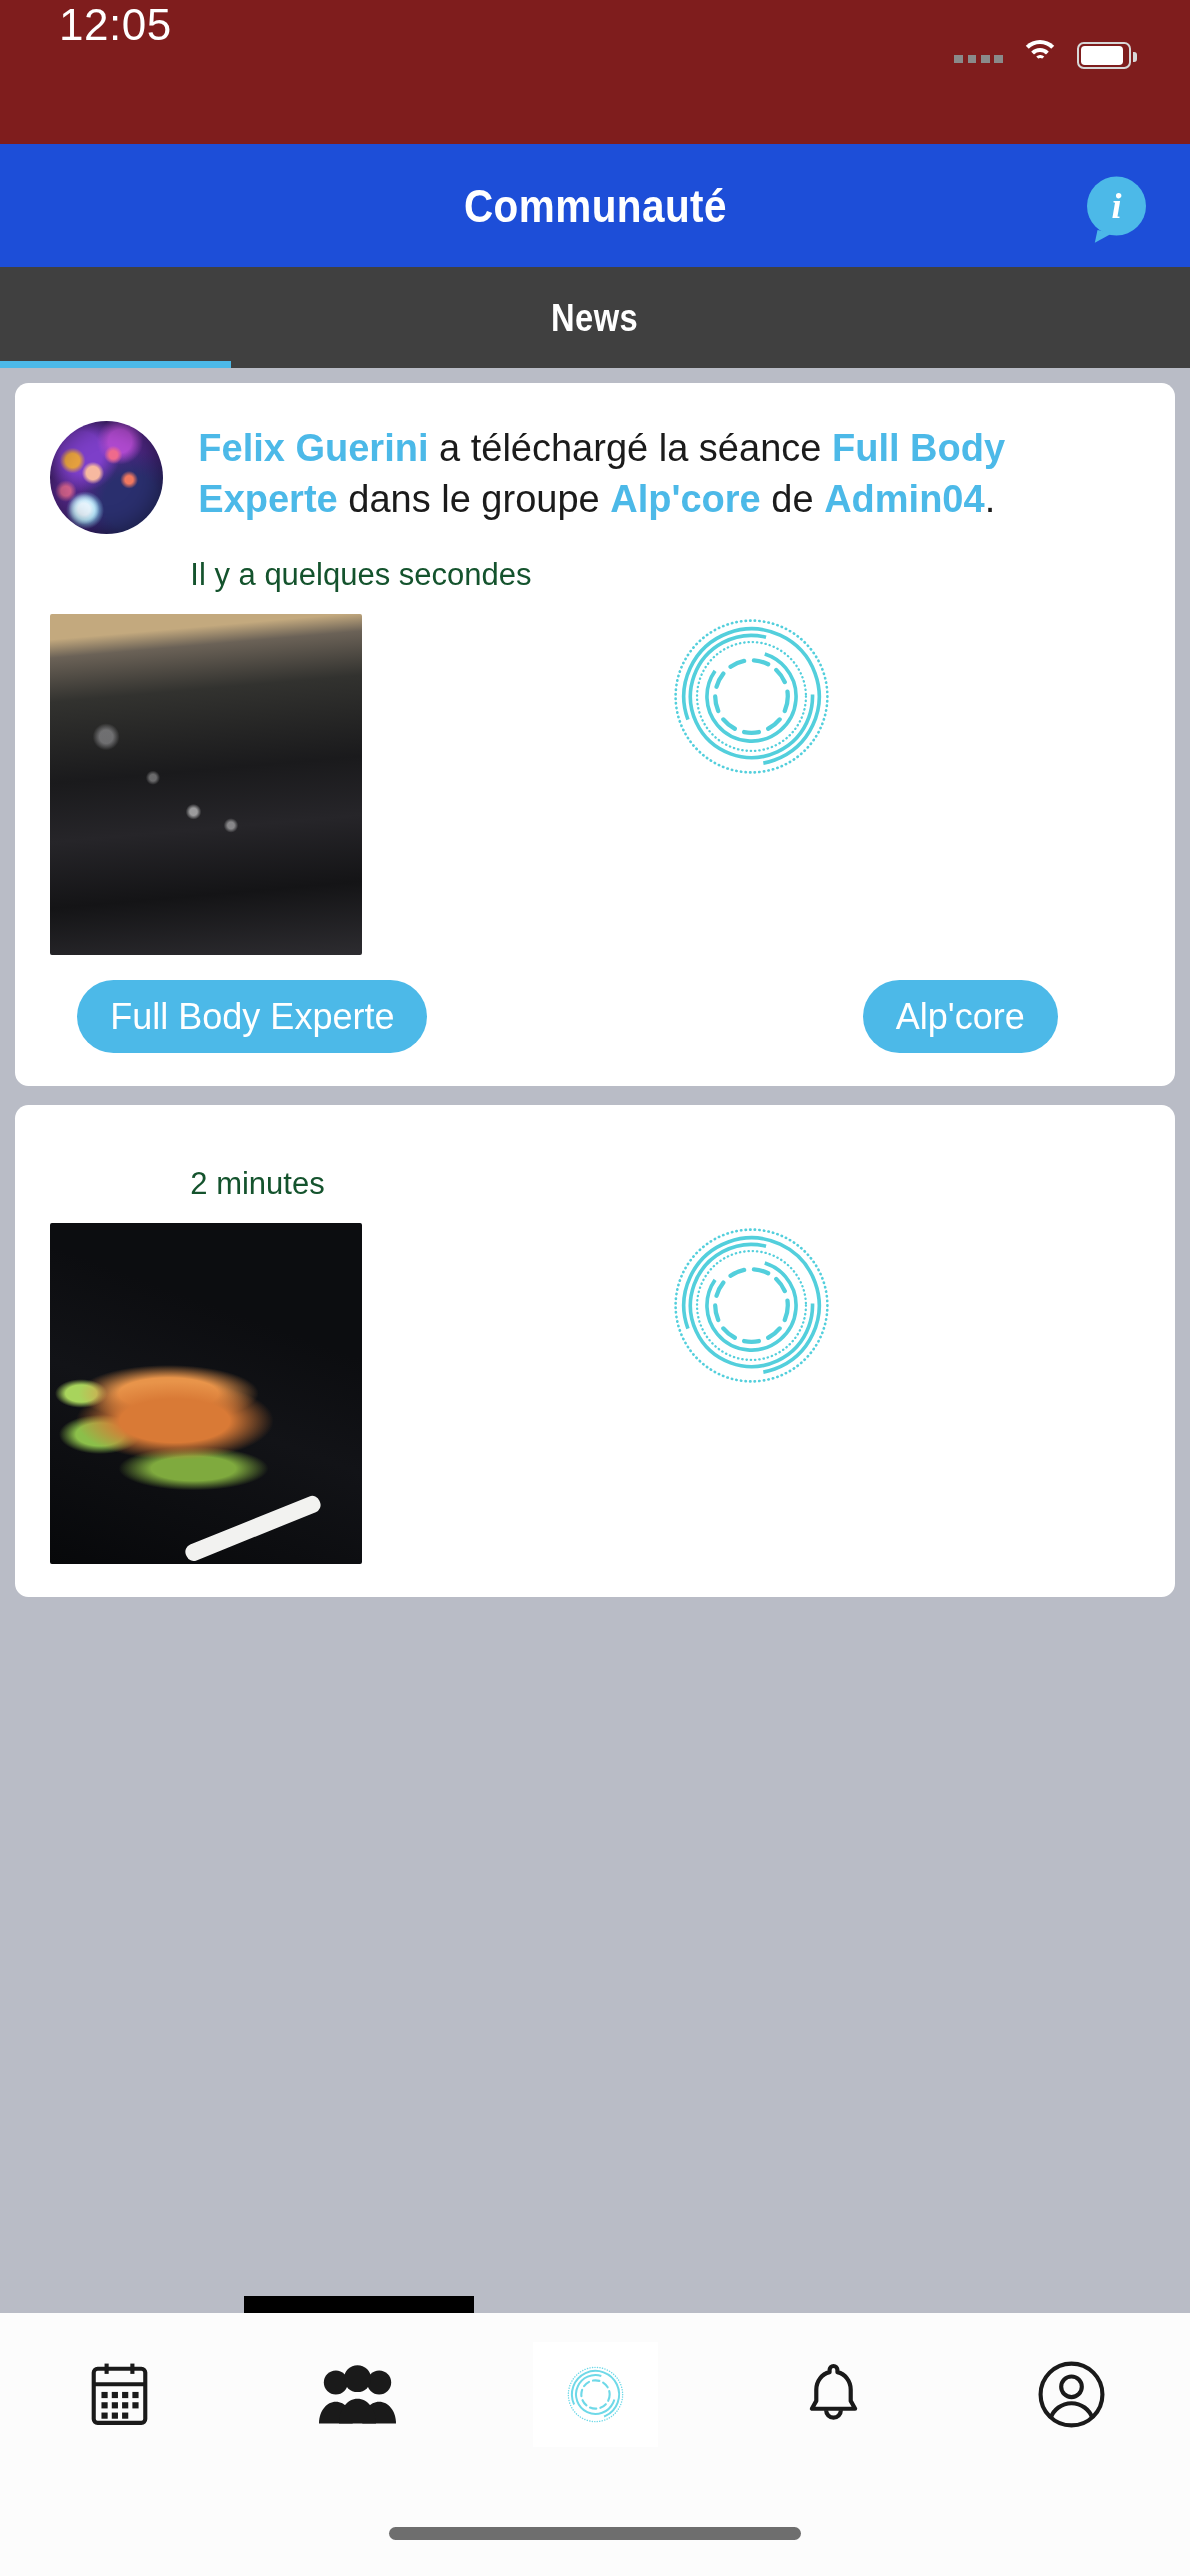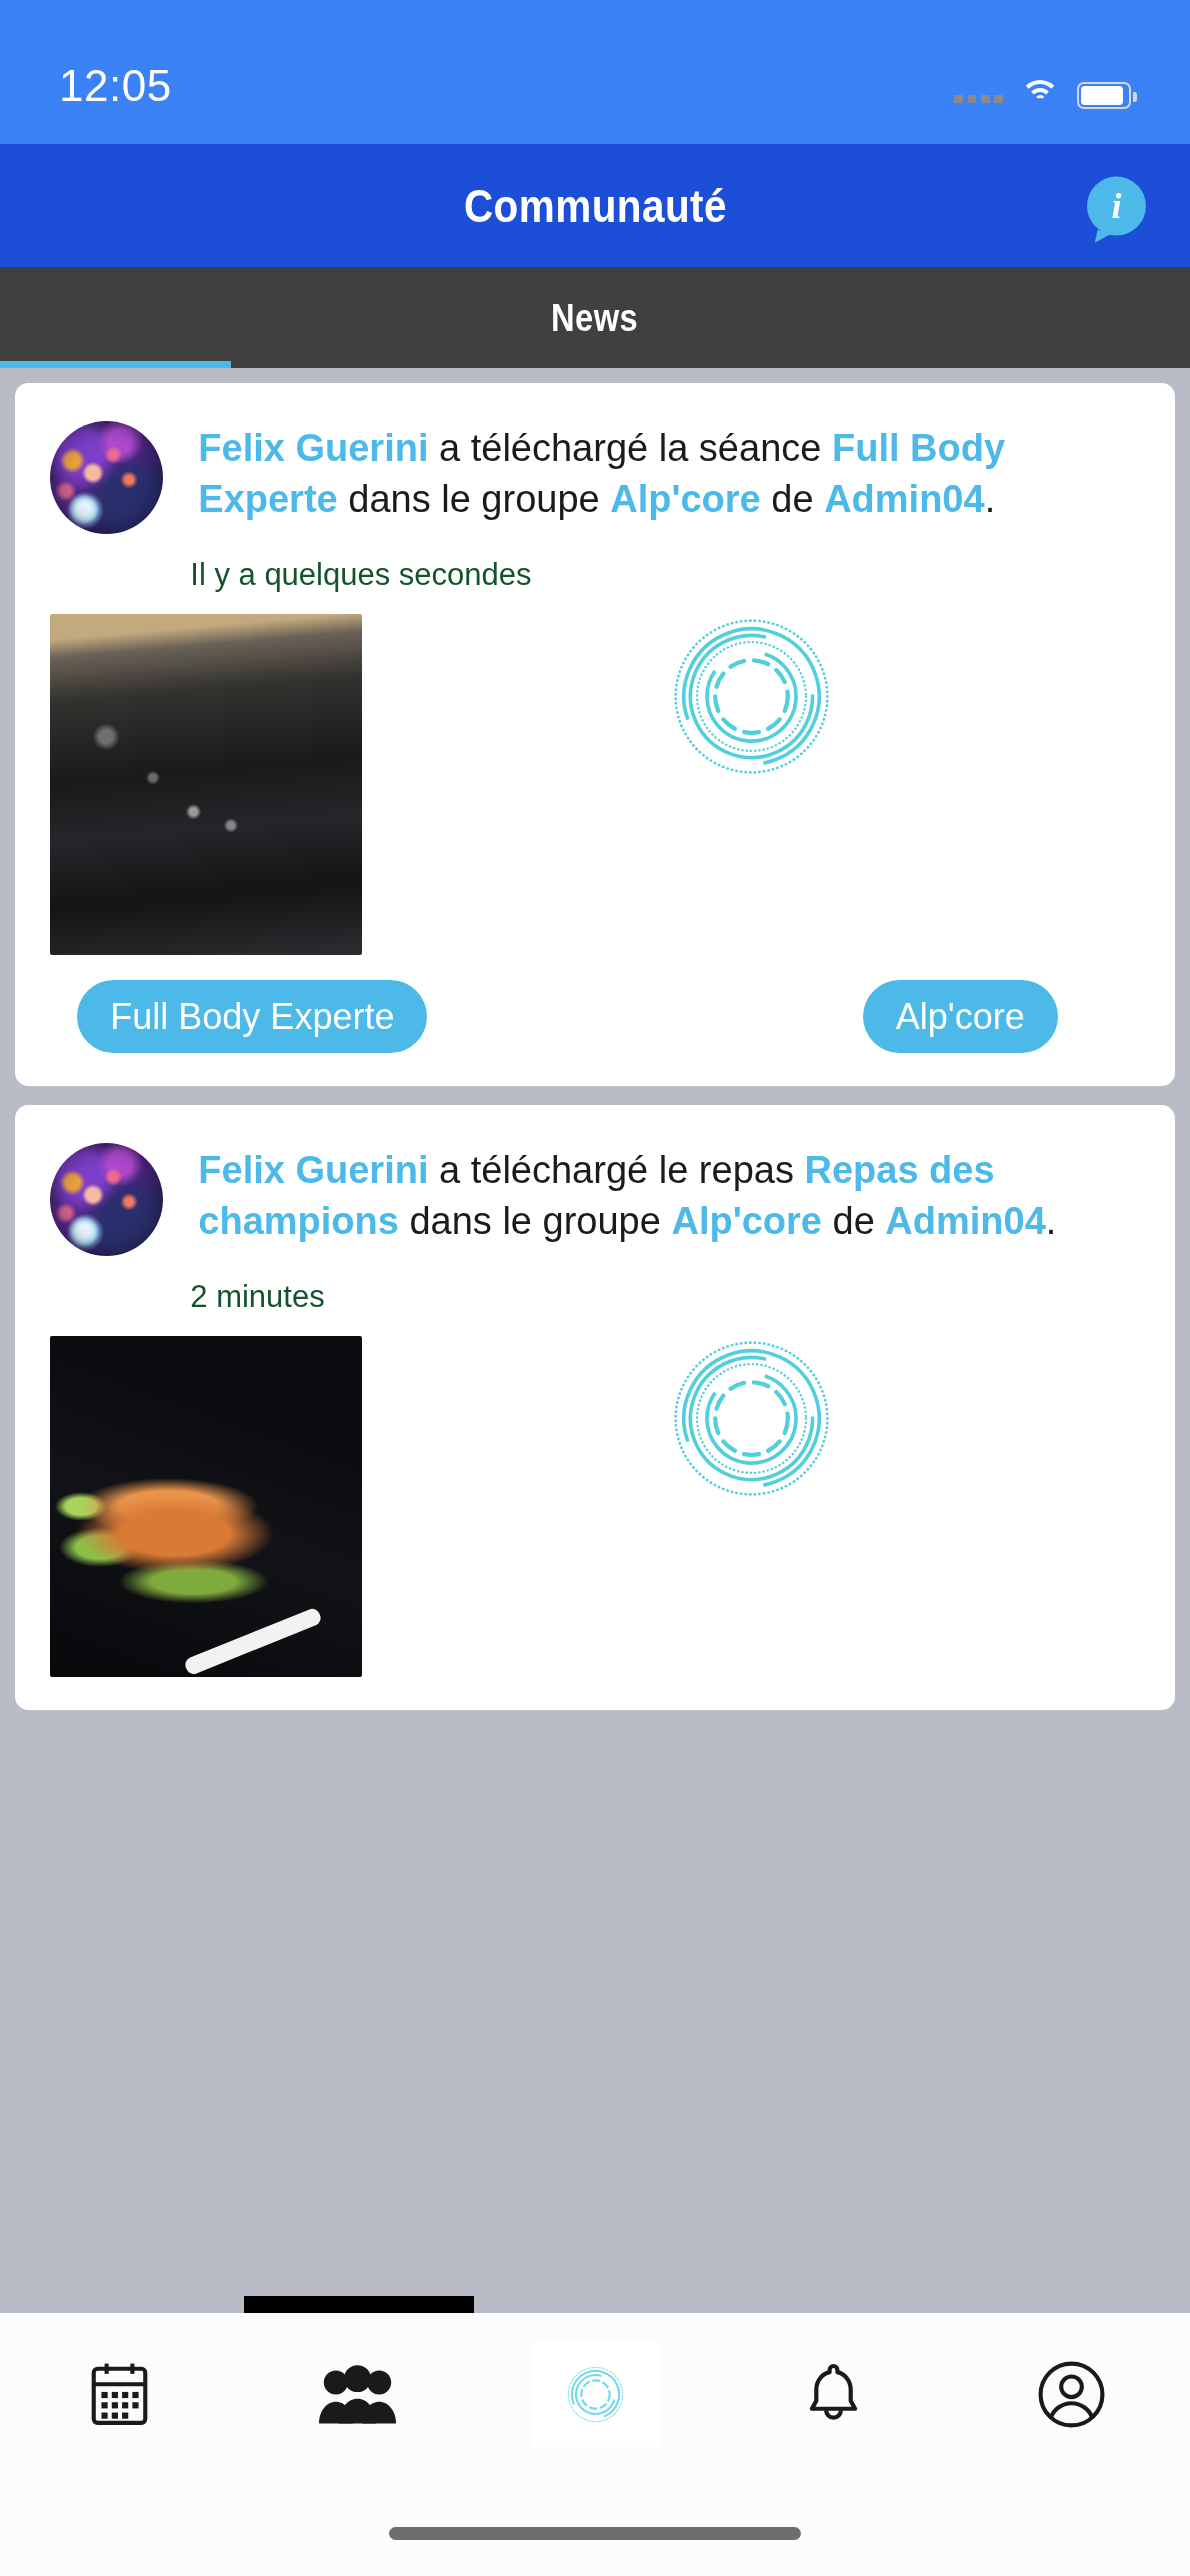--- a/index.html
+++ b/index.html
@@ -6,22 +6,22 @@
   html,body { width:1190px; height:2576px; }
   body {
     font-family:"Liberation Sans", sans-serif;
     background:#b9bcc6;
     overflow:hidden;
     position:relative;
   }
 
   
   .statusbar{
-    height:144px; background:#3b82f6;
-    display:flex; align-items:flex-end; justify-content:space-between;
+    height:144px; background:#7f1d1d;
+    display:flex; justify-content:space-between;
     padding:0 59px 33px 59px;
   }
   .clock{ color:#fff; font-size:44px; font-weight:400; letter-spacing:0.5px; }
   .status-right{ display:flex; align-items:center; gap:17px; }
   .sig-dots{ display:flex; align-items:flex-end; gap:4.8px; height:15.3px; }
   .sig-dots i{ width:8.6px; height:8.6px; background:#8a8a8a; display:block; }
   .wifi{ position:relative; width:40px; height:31px; }
   .wifi span{ position:absolute; left:50%; transform:translateX(-50%);
     border:4.8px solid #fff; border-bottom-color:transparent;
     border-left-color:transparent; border-right-color:transparent;
@@ -227,24 +227,20 @@
       </div>
     </div>
 
     <div class="pills">
       <div class="pill pill-left">Full Body Experte</div>
       <div class="pill pill-right">Alp'core</div>
     </div>
   </div>
 
   <div class="card">
-    <div class="post-head">
-      <div class="avatar"></div>
-      <div class="post-text"><span class="hl">Felix Guerini</span><span> a téléchargé le repas </span><span class="hl">Repas des champions</span><span> dans le groupe </span><span class="hl">Alp'core</span><span> de </span><span class="hl">Admin04</span><span>.</span></div>
-    </div>
     <div class="timestamp">2 minutes</div>
 
     <div class="media-row">
       <div class="post-img img-food"></div>
       <div class="logo-wrap">
         <svg class="logo" viewBox="0 0 100 100">
           <circle cx="50" cy="50" r="46" fill="none" stroke="#53cfdc" stroke-width="1.6" stroke-dasharray="0.2 2.6" stroke-linecap="round"></circle>
           <circle cx="50" cy="50" r="41" fill="none" stroke="#53cfdc" stroke-width="2.2" stroke-dasharray="200 60" transform="rotate(160 50 50)"></circle>
           <circle cx="50" cy="50" r="37" fill="none" stroke="#53cfdc" stroke-width="2.2" stroke-dasharray="170 48" transform="rotate(20 50 50)"></circle>
           <circle cx="50" cy="50" r="33" fill="none" stroke="#53cfdc" stroke-width="1.4" stroke-dasharray="0.2 2.4" stroke-linecap="round"></circle>

